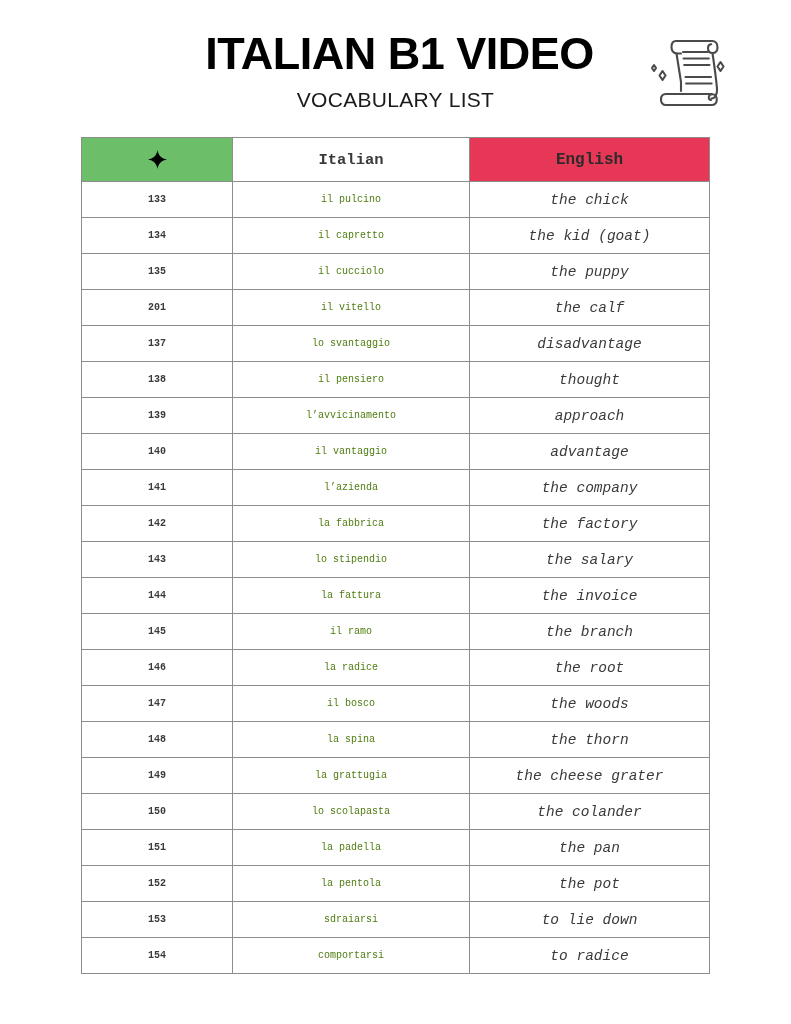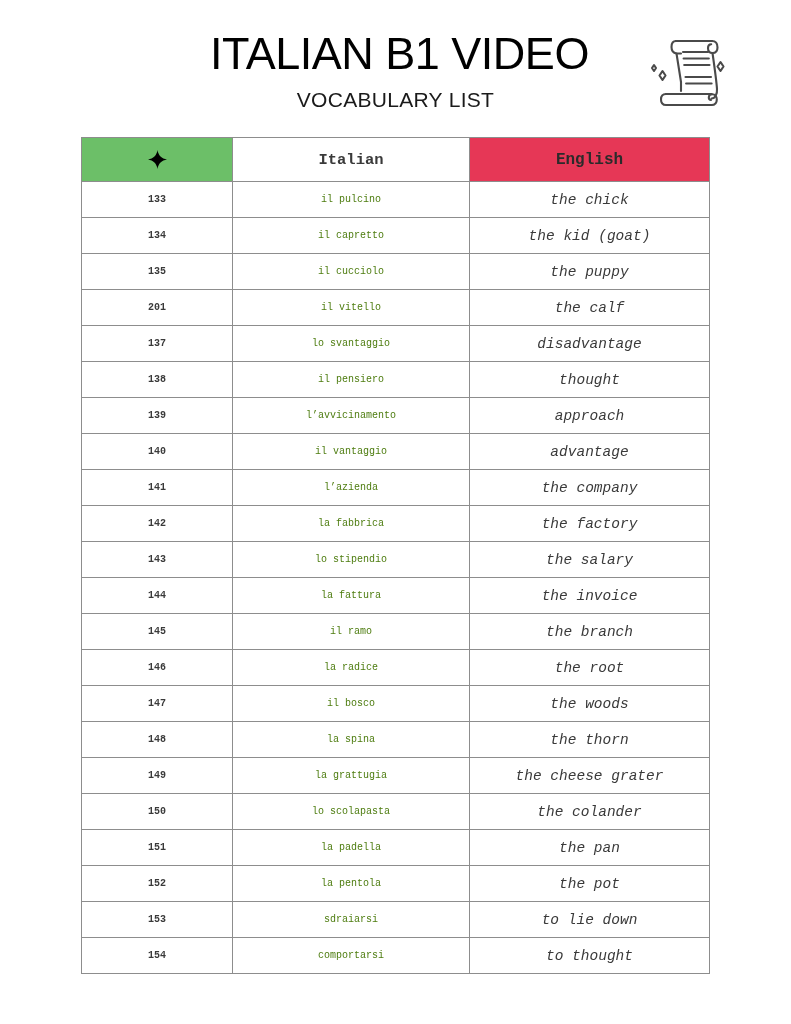--- a/index.html
+++ b/index.html
@@ -27,21 +27,21 @@
   }
 
   .title-block {
     text-align: center;
     padding-left: 0px;
   }
 
   .main-title {
     font-family: "Liberation Sans", sans-serif;
     font-size: 45px;
-    font-weight: 400;
+    font-weight: 700;
     letter-spacing: -0.5px;
     color: #000000;
     line-height: 1.08;
     text-align: center;
     margin-left: 8px;
   }
 
   .sub-title {
     font-family: "Liberation Sans", sans-serif;
     font-size: 21px;
@@ -292,19 +292,19 @@
             <td class="c-en">the pot</td>
           </tr>
           <tr>
             <td class="c-num">153</td>
             <td class="c-it">sdraiarsi</td>
             <td class="c-en">to lie down</td>
           </tr>
           <tr>
             <td class="c-num">154</td>
             <td class="c-it">comportarsi</td>
-            <td class="c-en">to thought</td>
+            <td class="c-en">to radice</td>
           </tr>
         </tbody>
     </table>
   </div>
 
 </div>
 
 </body></html>

